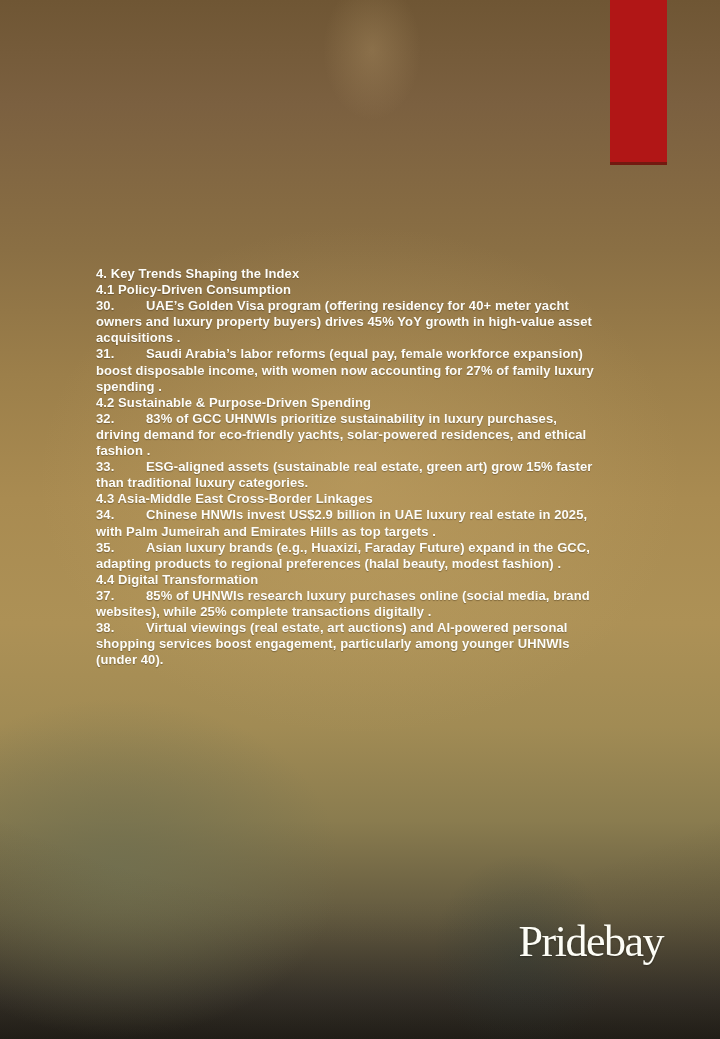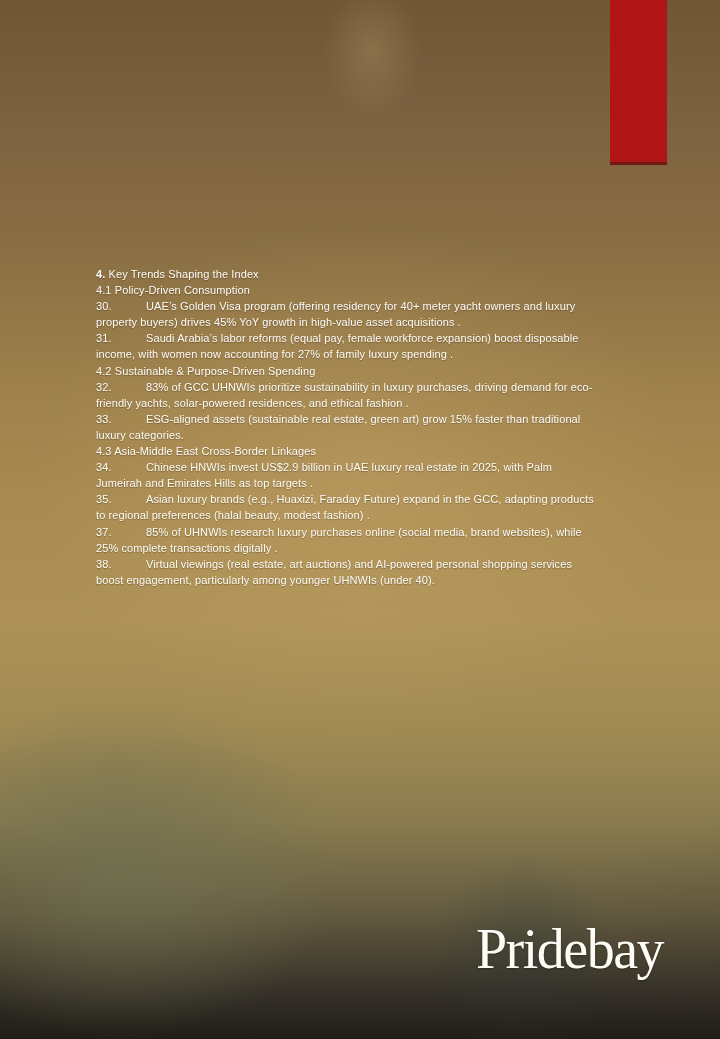--- a/index.html
+++ b/index.html
@@ -43,38 +43,39 @@
     height: 162px;
     background: var(--accent-red, #b11616);
     border-bottom: 3px solid var(--accent-red-shadow, #731a10);
   }
   .content {
     position: absolute;
     left: 96px;
     top: 266px;
     width: 498px;
     color: var(--text, #fdfdf9);
-    font-size: 11px;
+    font-size: 13px;
     line-height: 16.1px;
     letter-spacing: 0.1px;
     text-shadow: 0 1px 1px rgba(40, 25, 5, 0.35);
+    font-weight: bold;
   }
   .content p {
     margin: 0;
   }
   .num {
     display: inline-block;
     width: 50px;
   }
   .logo {
     position: absolute;
     right: 57px;
     top: 916px;
     font-family: "Liberation Serif", serif;
-    font-size: 56px;
+    font-size: 44px;
     line-height: 1.2;
     letter-spacing: -1.5px;
     color: var(--logo-color, #fdfdf6);
     text-shadow: 0 1px 2px rgba(0, 0, 0, 0.3);
   }
 </style>
 </head>
 <body>
 
 <div class="slide">
@@ -83,17 +84,18 @@
       <p class="line heading"><b>4.</b><span> Key Trends Shaping the Index</span></p>
       <p class="line heading"><span>4.1 Policy-Driven Consumption</span></p>
       <p class="line item"><span class="num">30.</span><span>UAE’s Golden Visa program (offering residency for 40+ meter yacht owners and luxury property buyers) drives 45% YoY growth in high-value asset acquisitions .</span></p>
       <p class="line item"><span class="num">31.</span><span>Saudi Arabia’s labor reforms (equal pay, female workforce expansion) boost disposable income, with women now accounting for 27% of family luxury spending .</span></p>
       <p class="line heading"><span>4.2 Sustainable &amp; Purpose-Driven Spending</span></p>
       <p class="line item"><span class="num">32.</span><span>83% of GCC UHNWIs prioritize sustainability in luxury purchases, driving demand for eco-friendly yachts, solar-powered residences, and ethical fashion .</span></p>
       <p class="line item"><span class="num">33.</span><span>ESG-aligned assets (sustainable real estate, green art) grow 15% faster than traditional luxury categories.</span></p>
       <p class="line heading"><span>4.3 Asia-Middle East Cross-Border Linkages</span></p>
       <p class="line item"><span class="num">34.</span><span>Chinese HNWIs invest US$2.9 billion in UAE luxury real estate in 2025, with Palm Jumeirah and Emirates Hills as top targets .</span></p>
       <p class="line item"><span class="num">35.</span><span>Asian luxury brands (e.g., Huaxizi, Faraday Future) expand in the GCC, adapting products to regional preferences (halal beauty, modest fashion) .</span></p>
+      <p class="line heading"><span>4.4 Digital Transformation</span></p>
       <p class="line item"><span class="num">37.</span><span>85% of UHNWIs research luxury purchases online (social media, brand websites), while 25% complete transactions digitally .</span></p>
       <p class="line item"><span class="num">38.</span><span>Virtual viewings (real estate, art auctions) and AI-powered personal shopping services boost engagement, particularly among younger UHNWIs (under 40).</span></p>
     </div>
   <div class="logo">Pridebay</div>
 </div>
 
 </body></html>

